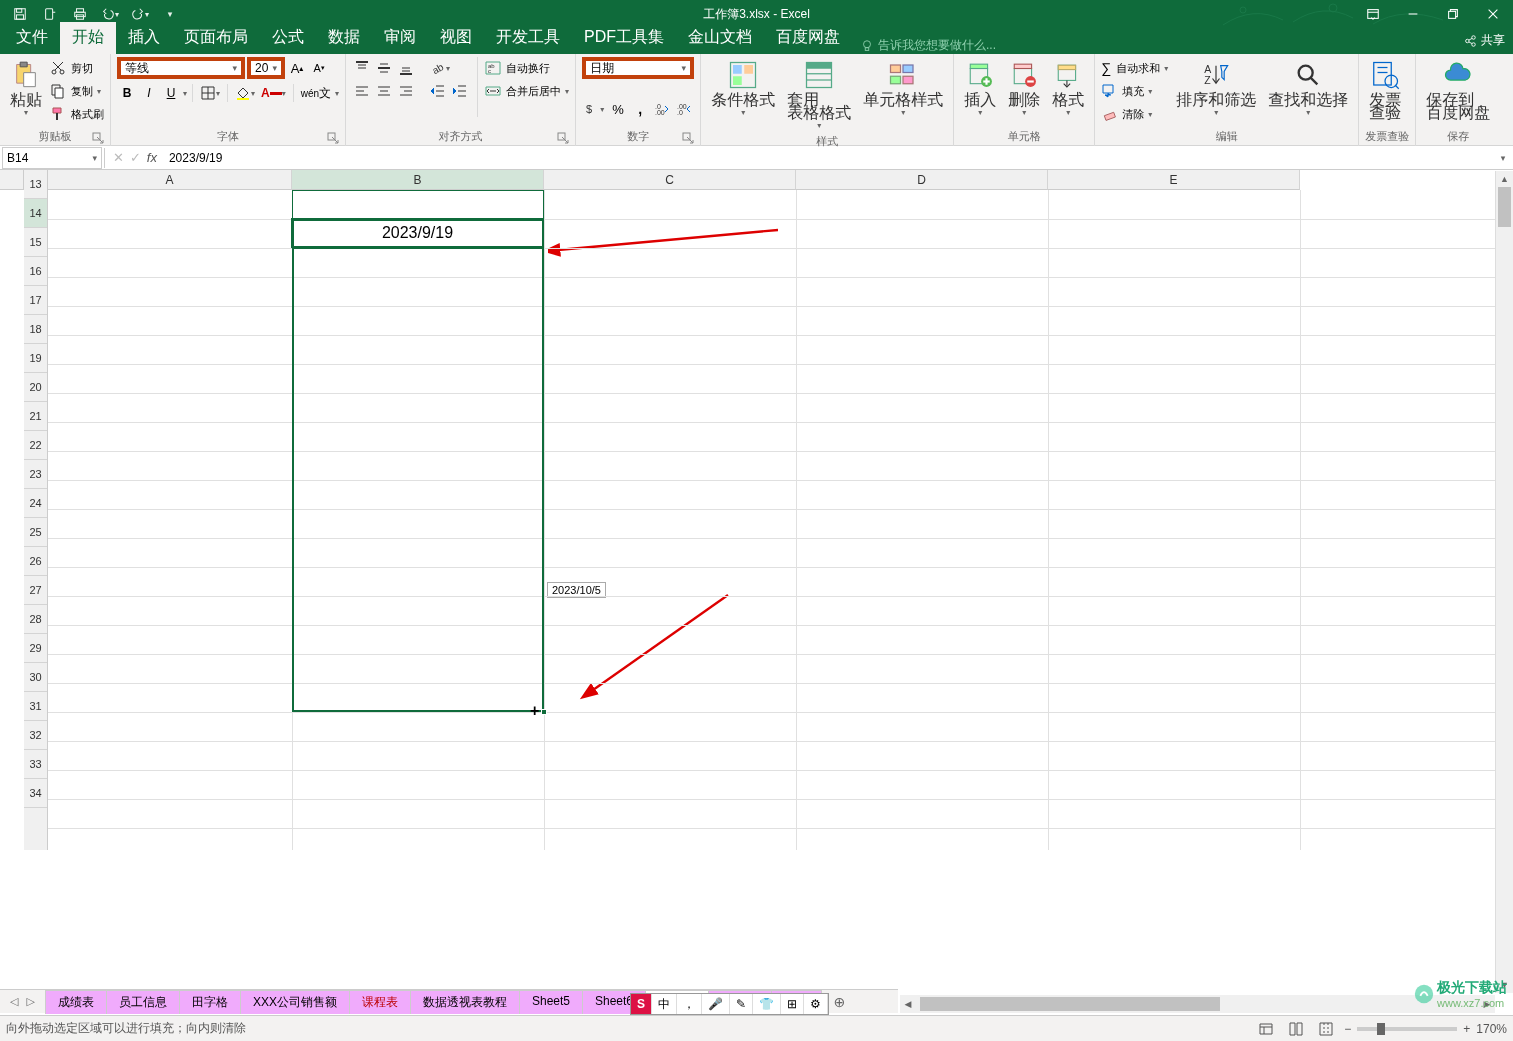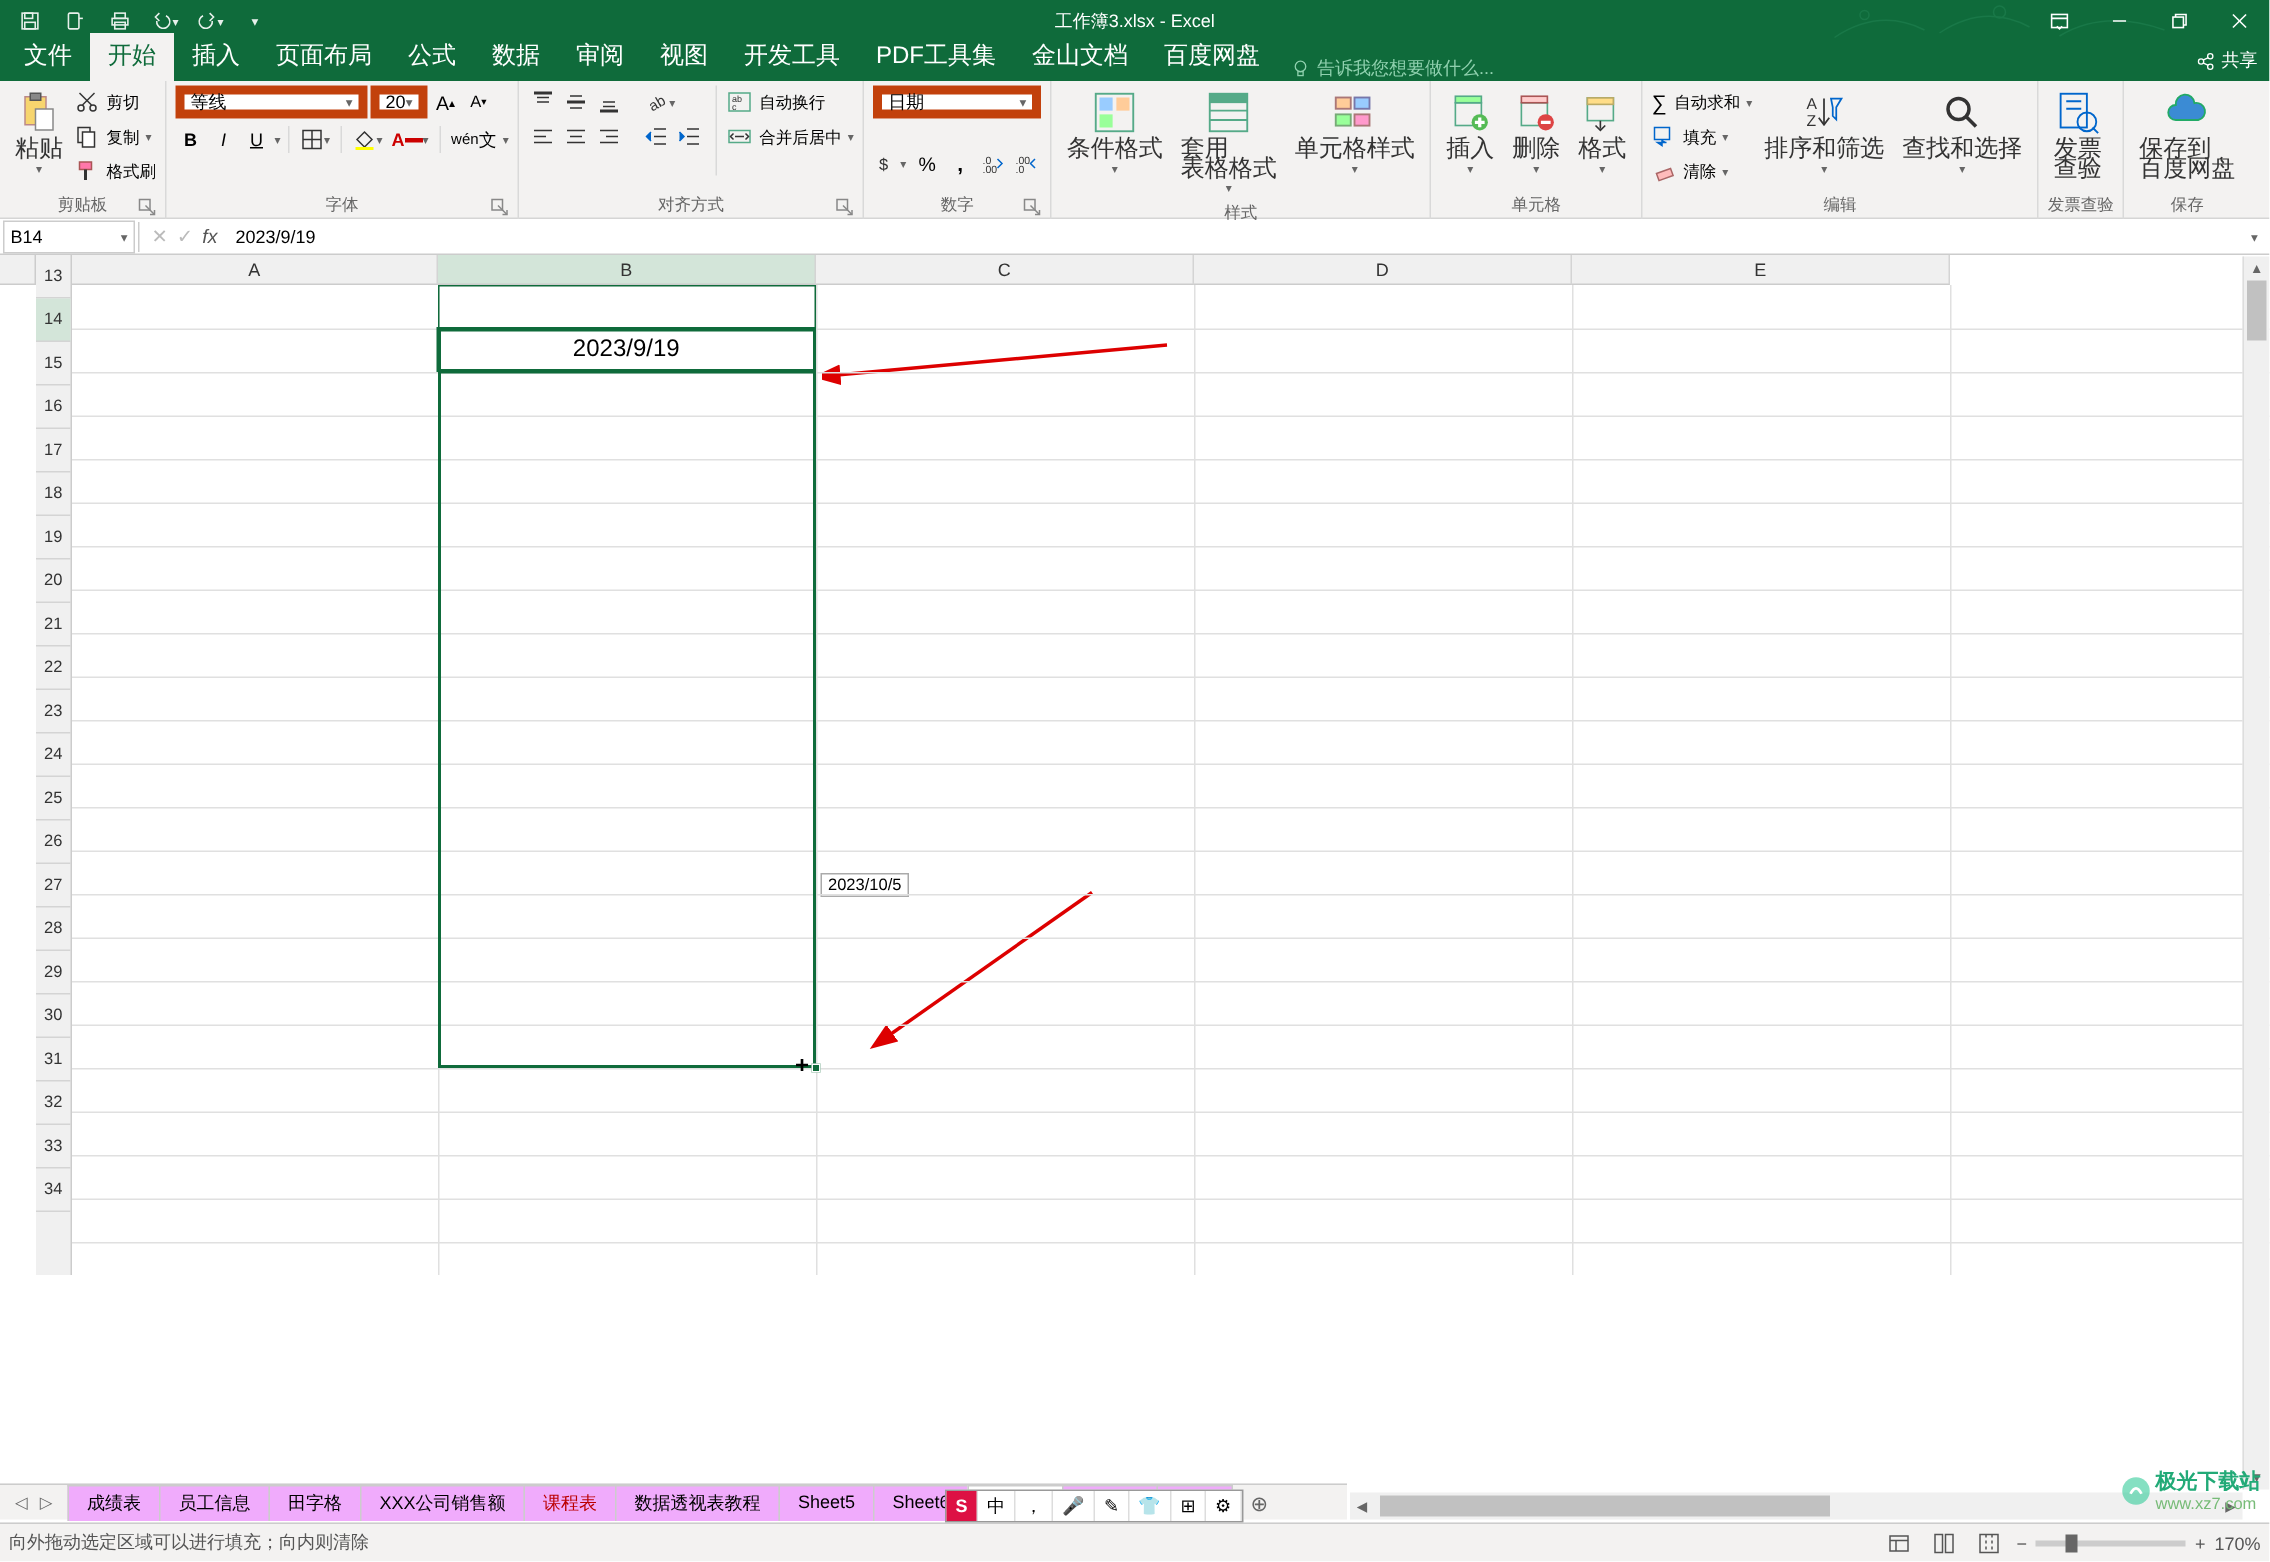--- a/index.html
+++ b/index.html
@@ -27,28 +27,28 @@
 .ribbon { height:92px; background:#f3f2f1; border-bottom:1px solid #d5d5d5; display:flex; }
 .group { border-right:1px solid #d9d9d9; padding:3px 6px 0 6px; display:flex; flex-direction:column; justify-content:space-between; height:92px; }
 .glabel { text-align:center; font-size:11px; color:#666; padding:2px 0; position:relative; }
 .glabel .dlaunch { position:absolute; right:0; bottom:2px; width:12px; height:12px; cursor:pointer; }
 .gbody { display:flex; gap:4px; align-items:flex-start; flex:1; }
 .bigbtn { display:flex; flex-direction:column; align-items:center; gap:2px; padding:2px 4px; cursor:pointer; min-width:40px; }
 .bigbtn .ico { width:32px; height:32px; display:flex; align-items:center; justify-content:center; }
 .bigbtn .lbl { font-size:16px; color:#333; text-align:left; line-height:13px; }
 .smrow { display:flex; align-items:center; gap:2px; height:22px; }
 .smbtn { min-width:20px; height:20px; display:flex; align-items:center; justify-content:center; cursor:pointer; padding:0 2px; }
-.combo { height:22px; border:6px solid #c2410c; background:#fff; display:flex; align-items:center; padding:0 4px; font-size:12px; cursor:pointer; }
+.combo { height:22px; border:4px solid #c2410c; background:#fff; display:flex; align-items:center; padding:0 4px; font-size:12px; cursor:pointer; }
 .combo .dd { margin-left:auto; font-size:9px; color:#666; }
 .vdiv { width:1px; background:#d9d9d9; height:60px; margin:0 3px; }
 .stack { display:flex; flex-direction:column; gap:1px; }
 
 
 .fbar { height:24px; border-bottom:1px solid #ccc; display:flex; align-items:center; background:#fff; }
-.namebox { width:88px; height:22px; border:1px solid #ccc; margin:1px 2px; display:flex; align-items:center; padding:0 4px; font-size:12px; }
+.namebox { width:100px; height:22px; border:1px solid #ccc; margin:1px 2px; display:flex; align-items:center; padding:0 4px; font-size:12px; }
 .namebox .dd { margin-left:auto; font-size:9px; color:#666; }
 .fx-btns { display:flex; align-items:center; gap:6px; padding:0 8px; color:#999; font-size:13px; }
 .fx-btns span{ cursor:pointer; }
 .fcontent { flex:1; padding:0 4px; font-size:12px; }
 .fexpand { width:20px; text-align:center; color:#666; cursor:pointer; font-size:9px; }
 
 
 .sheet { position:relative; height:680px; background:#fff; display:flex; }
 .rowhdrs { width:24px; background:#f0f0f0; border-right:1px solid #ccc; }
 .colhdrs-row { height:20px; display:flex; }

